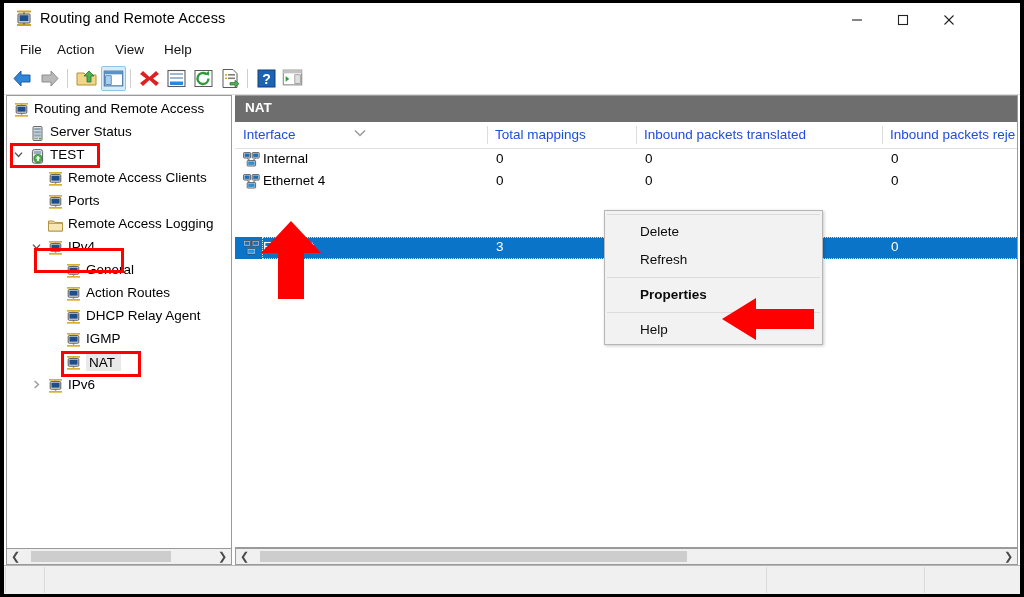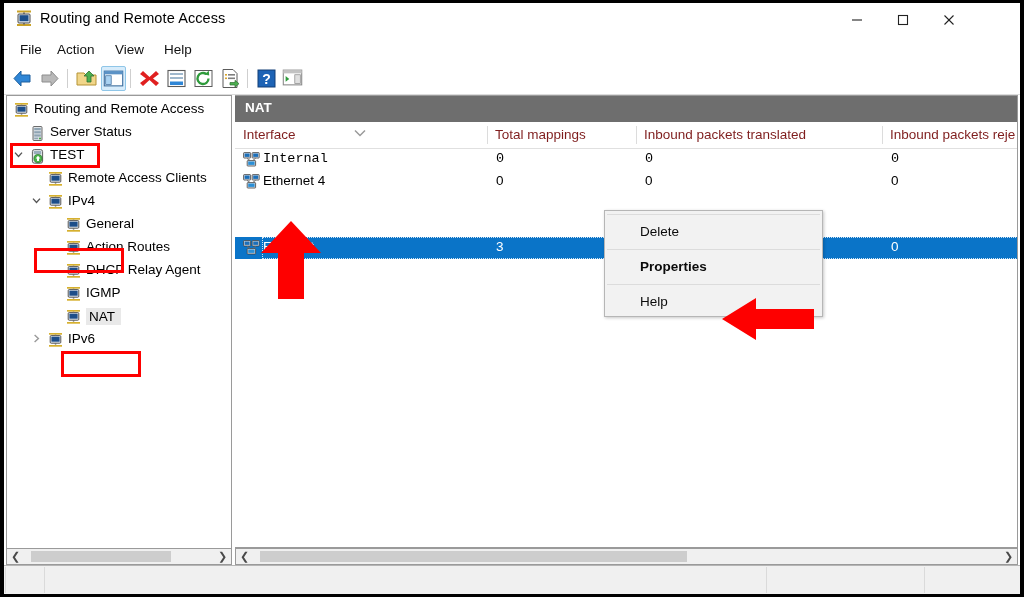--- a/index.html
+++ b/index.html
@@ -35,21 +35,21 @@
   
   .tree{position:absolute;left:0;top:0;width:226px;padding-top:3px;}
   .tnode{position:relative;height:23px;white-space:nowrap;cursor:default;}
   .tnode .twist{position:absolute;top:4px;width:14px;height:14px;color:#5a5a5a;font-size:12px;text-align:center;line-height:14px;}
   .tnode .ticon{position:absolute;top:3px;width:17px;height:17px;}
   .tnode .tlabel{position:absolute;top:2px;font-size:13.5px;color:#000;}
   .tnode.sel .tlabel{background:#e9e9e9;padding:1px 6px 1px 3px;}
 
   
   .lv-head{position:absolute;left:0;top:26px;width:783px;height:26px;background:#fff;border-bottom:1px solid #e0e0e0;}
-  .lv-col{position:absolute;top:0;height:26px;font-size:13.5px;color:#7f1d1d;line-height:26px;cursor:default;}
+  .lv-col{position:absolute;top:0;height:26px;font-size:13.5px;color:#1d4ed8;line-height:26px;cursor:default;}
   .lv-col .cl{position:absolute;left:8px;top:0;white-space:nowrap;}
   .lv-divider{position:absolute;top:4px;width:1px;height:18px;background:#dcdcdc;}
   .sort-caret{position:absolute;top:0px;font-size:9px;color:#9a9a9a;}
 
   .lv-row{position:absolute;left:0;width:783px;height:22px;cursor:default;}
   .lv-row .ricon{position:absolute;left:8px;top:3px;width:17px;height:16px;}
   .lv-row .rname{position:absolute;left:28px;top:2px;font-size:13.5px;color:#000;white-space:nowrap;}
   .lv-row .rcell{position:absolute;top:2px;font-size:13.5px;color:#000;}
   .lv-row.selected{background:#0a74c8;}
   .lv-row.selected .rname{color:#fff;background:#0a74c8;}
@@ -237,20 +237,38 @@
               <rect x="2" y="1" width="13" height="1.7" fill="#d6b02e"></rect>
               <rect x="3.2" y="3.6" width="10.6" height="7.6" rx="1" fill="#e3e9ef" stroke="#434343" stroke-width=".9"></rect>
               <rect x="4.4" y="4.7" width="8.2" height="5" fill="#1d4e89"></rect>
               <rect x="7.8" y="11.2" width="1.5" height="1.4" fill="#6e6e6e"></rect>
               <rect x="2" y="13" width="13" height="1.7" fill="#d6b02e"></rect>
               <rect x="7.8" y="2.7" width="1.5" height="1" fill="#6e6e6e"></rect>
             </svg></span>
           <span class="tlabel" style="left: 61px;">Remote Access Clients</span>
         </div>
         <div class="tnode">
+          <span class="ticon" style="left: 40px;"><svg width="17" height="17" viewBox="0 0 17 17">
+              <rect x="2" y="1" width="13" height="1.7" fill="#d6b02e"></rect>
+              <rect x="3.2" y="3.6" width="10.6" height="7.6" rx="1" fill="#e3e9ef" stroke="#434343" stroke-width=".9"></rect>
+              <rect x="4.4" y="4.7" width="8.2" height="5" fill="#1d4e89"></rect>
+              <rect x="7.8" y="11.2" width="1.5" height="1.4" fill="#6e6e6e"></rect>
+              <rect x="2" y="13" width="13" height="1.7" fill="#d6b02e"></rect>
+              <rect x="7.8" y="2.7" width="1.5" height="1" fill="#6e6e6e"></rect>
+            </svg></span>
+          <span class="tlabel" style="left: 61px;">Ports</span>
+        </div>
+        <div class="tnode">
+          <span class="ticon" style="left: 40px;"><svg width="17" height="17" viewBox="0 0 17 17">
+              <path d="M1.5 4 h5 l1.6 1.6 h7.4 v8.4 h-14 Z" fill="#f2d98f" stroke="#a98c33" stroke-width=".9"></path>
+              <path d="M1.5 6.4 h14 v7.6 h-14 Z" fill="#f7e7b4" stroke="#a98c33" stroke-width=".8"></path>
+            </svg></span>
+          <span class="tlabel" style="left: 61px;">Remote Access Logging</span>
+        </div>
+        <div class="tnode">
           <span class="twist" style="left: 22px;"><svg width="11" height="11" viewBox="0 0 11 11">
               <path d="M2 3.6 L5.5 7.4 L9 3.6" fill="none" stroke="#555" stroke-width="1.4"></path>
             </svg></span>
           <span class="ticon" style="left: 40px;"><svg width="17" height="17" viewBox="0 0 17 17">
               <rect x="2" y="1" width="13" height="1.7" fill="#d6b02e"></rect>
               <rect x="3.2" y="3.6" width="10.6" height="7.6" rx="1" fill="#e3e9ef" stroke="#434343" stroke-width=".9"></rect>
               <rect x="4.4" y="4.7" width="8.2" height="5" fill="#1d4e89"></rect>
               <rect x="7.8" y="11.2" width="1.5" height="1.4" fill="#6e6e6e"></rect>
               <rect x="2" y="13" width="13" height="1.7" fill="#d6b02e"></rect>
               <rect x="7.8" y="2.7" width="1.5" height="1" fill="#6e6e6e"></rect>
@@ -348,21 +366,21 @@
         <div class="lv-col" style="left: 401px; width: 246px;">
           <span class="cl">Inbound packets translated</span>
         </div>
         <div class="lv-divider" style="left: 401px;"></div>
         <div class="lv-col" style="left: 647px; width: 160px;">
           <span class="cl">Inbound packets reje</span>
         </div>
         <div class="lv-divider" style="left: 647px;"></div>
       </div>
     <div id="lv-body">
-        <div class="lv-row" style="top: 53px; font-family: Liberation Mono, monospace;">
+        <div class="lv-row" style="top: 53px;">
           <span class="ricon"><svg width="17" height="16" viewBox="0 0 17 16">
               <rect x="0.6" y="0.6" width="7" height="5.4" rx=".6" fill="#dfe6ee" stroke="#3c3c3c" stroke-width=".8"></rect>
               <rect x="1.6" y="1.5" width="5" height="3.4" fill="#1d6fb8"></rect>
               <rect x="9.2" y="0.6" width="7" height="5.4" rx=".6" fill="#dfe6ee" stroke="#3c3c3c" stroke-width=".8"></rect>
               <rect x="10.2" y="1.5" width="5" height="3.4" fill="#1d6fb8"></rect>
               <rect x="4.2" y="8.6" width="8.4" height="5.4" rx=".6" fill="#dfe6ee" stroke="#3c3c3c" stroke-width=".8"></rect>
               <rect x="5.2" y="9.5" width="6.4" height="3.4" fill="#2b8fd6"></rect>
               <line x1="4" y1="6.4" x2="7" y2="8.4" stroke="#6b6b6b" stroke-width=".9"></line>
               <line x1="12.7" y1="6.4" x2="9.8" y2="8.4" stroke="#6b6b6b" stroke-width=".9"></line>
             </svg></span>
@@ -424,20 +442,21 @@
     <div class="sb-div" style="left:762px"></div>
     <div class="sb-div" style="left:920px"></div>
     <div class="sb-cell" style="left:50px"></div>
     <div class="sb-cell" style="left:772px"></div>
     <div class="sb-cell" style="left:930px"></div>
   </div>
 
   <div class="ctxmenu" id="ctxmenu">
       <div class="ctxsep"></div>
       <div class="ctxitem">Delete</div>
+      <div class="ctxitem">Refresh</div>
       <div class="ctxsep"></div>
       <div class="ctxitem bold">Properties</div>
       <div class="ctxsep"></div>
       <div class="ctxitem">Help</div>
     </div>
 
   <div class="anno-box" style="left:6px;top:140px;width:90px;height:25px;"></div>
   <div class="anno-box" style="left:30px;top:245px;width:90px;height:25px;"></div>
   <div class="anno-box" style="left:57px;top:348px;width:80px;height:26px;"></div>
 

